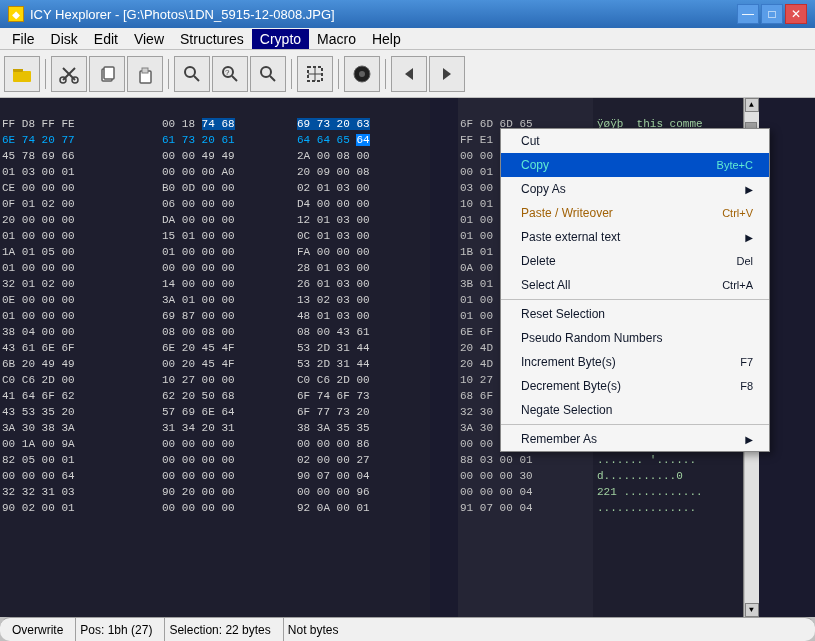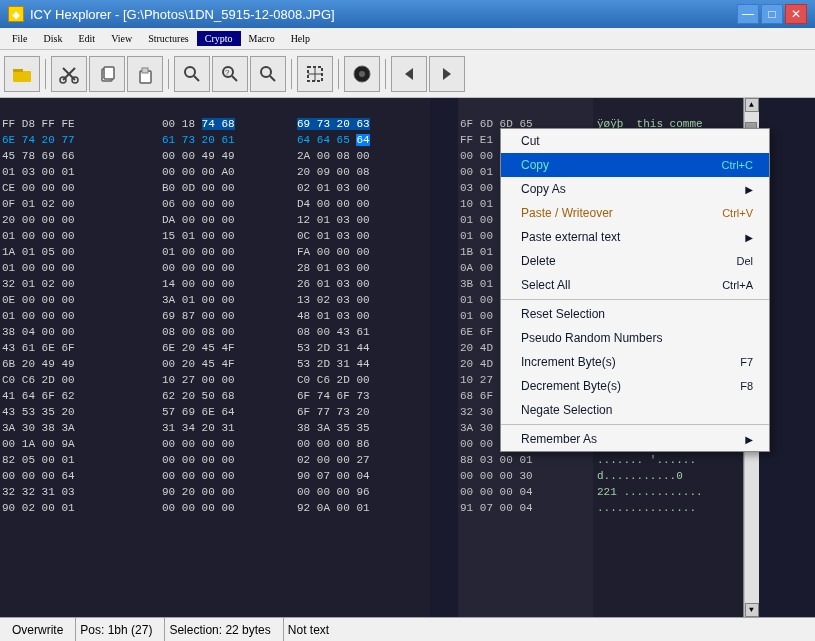--- a/index.html
+++ b/index.html
@@ -64,24 +64,23 @@
     #menu-bar {
       background: #f0f0f0;
       border-bottom: 1px solid #c0c0c0;
       height: 22px;
       display: flex;
       align-items: center;
       padding: 0 4px;
     }
     .menu-item {
       padding: 2px 8px;
-      font-size: 10px;
+      font-size: 14px;
       color: #000;
       cursor: pointer;
-      font-family: Liberation Serif, serif;
     }
     .menu-item.active { background: #000080; color: white; }
 
     
     #toolbar {
       background: #f0f0f0;
       border-bottom: 1px solid #c0c0c0;
       height: 48px;
       display: flex;
       align-items: center;
@@ -173,20 +172,21 @@
     
     #status-bar {
       background: #f0f0f0;
       border-top: 1px solid #a0a0a0;
       height: 24px;
       display: flex;
       align-items: center;
       padding: 0 8px;
       gap: 0;
       font-size: 12px;
+      border-radius: 10px;
     }
     .status-item {
       padding: 0 12px 0 4px;
       border-right: 1px solid #a0a0a0;
       height: 100%;
       display: flex;
       align-items: center;
     }
     .status-item:last-child { border-right: none; }
   </style>
@@ -441,21 +441,21 @@
       <div style="width:14px;height:14px;background:#d0d0d0;border:1px solid #808080;display:flex;align-items:center;justify-content:center;font-size:8px;cursor:pointer;">▼</div>
     </div>
   </div>
 
   <div id="context-menu">
     <div class="ctx-item">
       <span>Cut</span>
     </div>
     <div class="ctx-item highlighted">
       <span>Copy</span>
-      <span class="ctx-shortcut">Ctrl+C</span>
+      <span class="ctx-shortcut">Byte+C</span>
     </div>
     <div class="ctx-item">
       <span>Copy As</span>
       <span class="ctx-arrow">▶</span>
     </div>
     <div class="ctx-item disabled">
       <span>Paste / Writeover</span>
       <span class="ctx-shortcut">Ctrl+V</span>
     </div>
     <div class="ctx-item">
@@ -493,14 +493,14 @@
       <span>Remember As</span>
       <span class="ctx-arrow">▶</span>
     </div>
   </div>
 </div>
 
 <div id="status-bar">
   <div class="status-item">Overwrite</div>
   <div class="status-item">Pos: 1bh (27)</div>
   <div class="status-item">Selection: 22 bytes</div>
-  <div class="status-item">Not text</div>
+  <div class="status-item">Not bytes</div>
 </div>
 
 </body></html>

